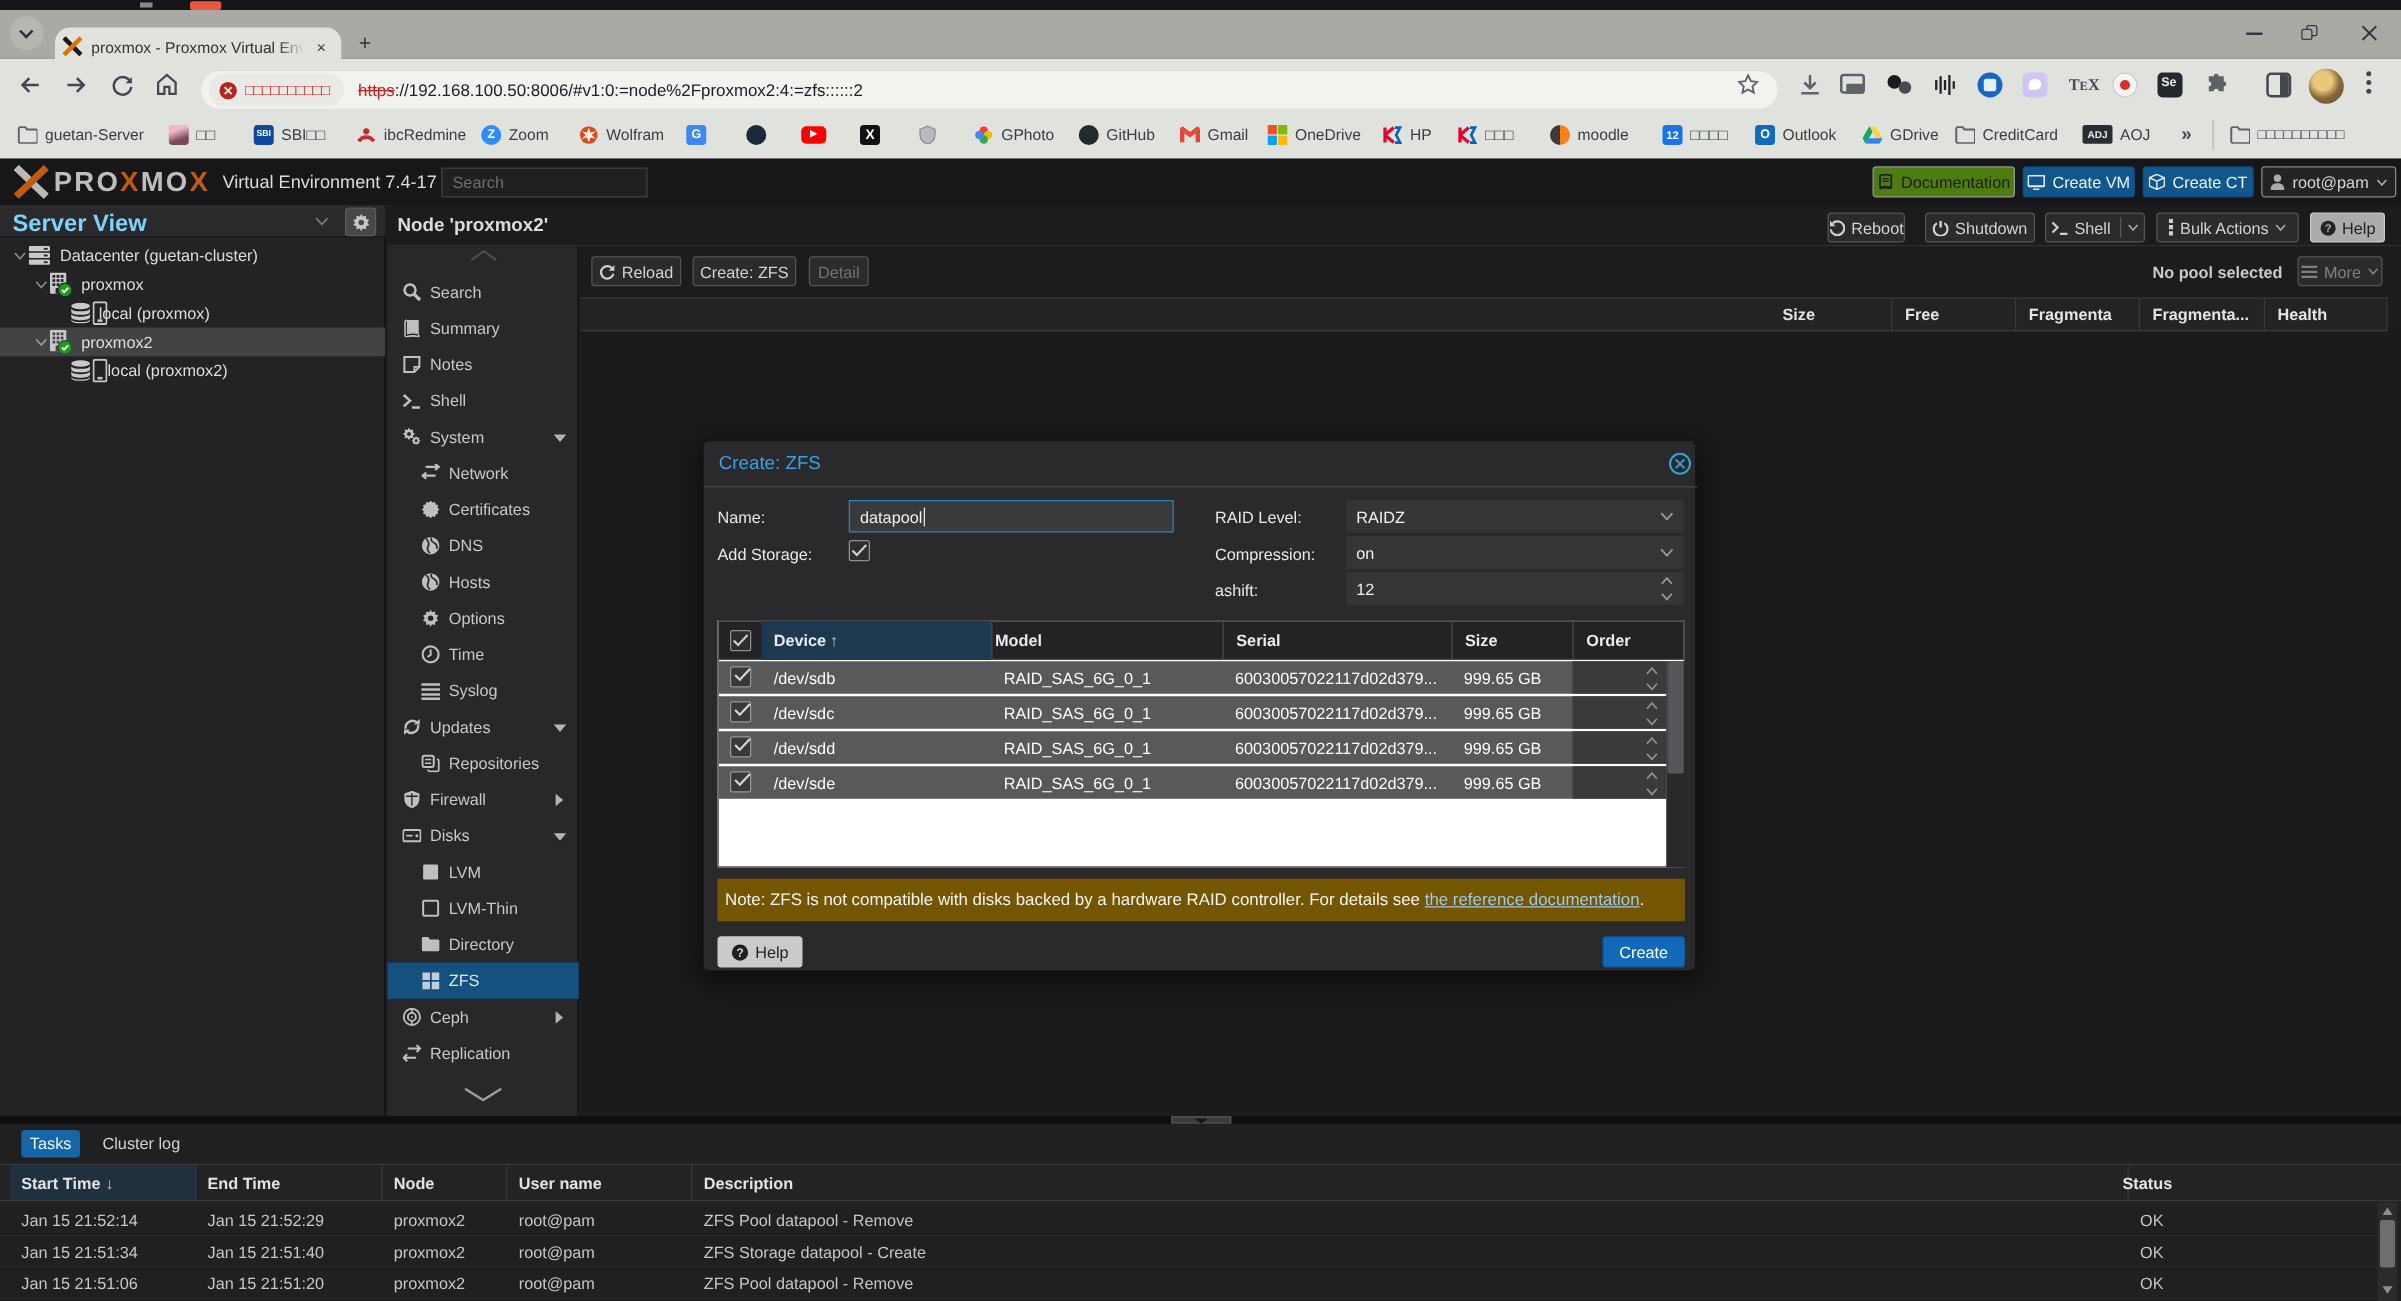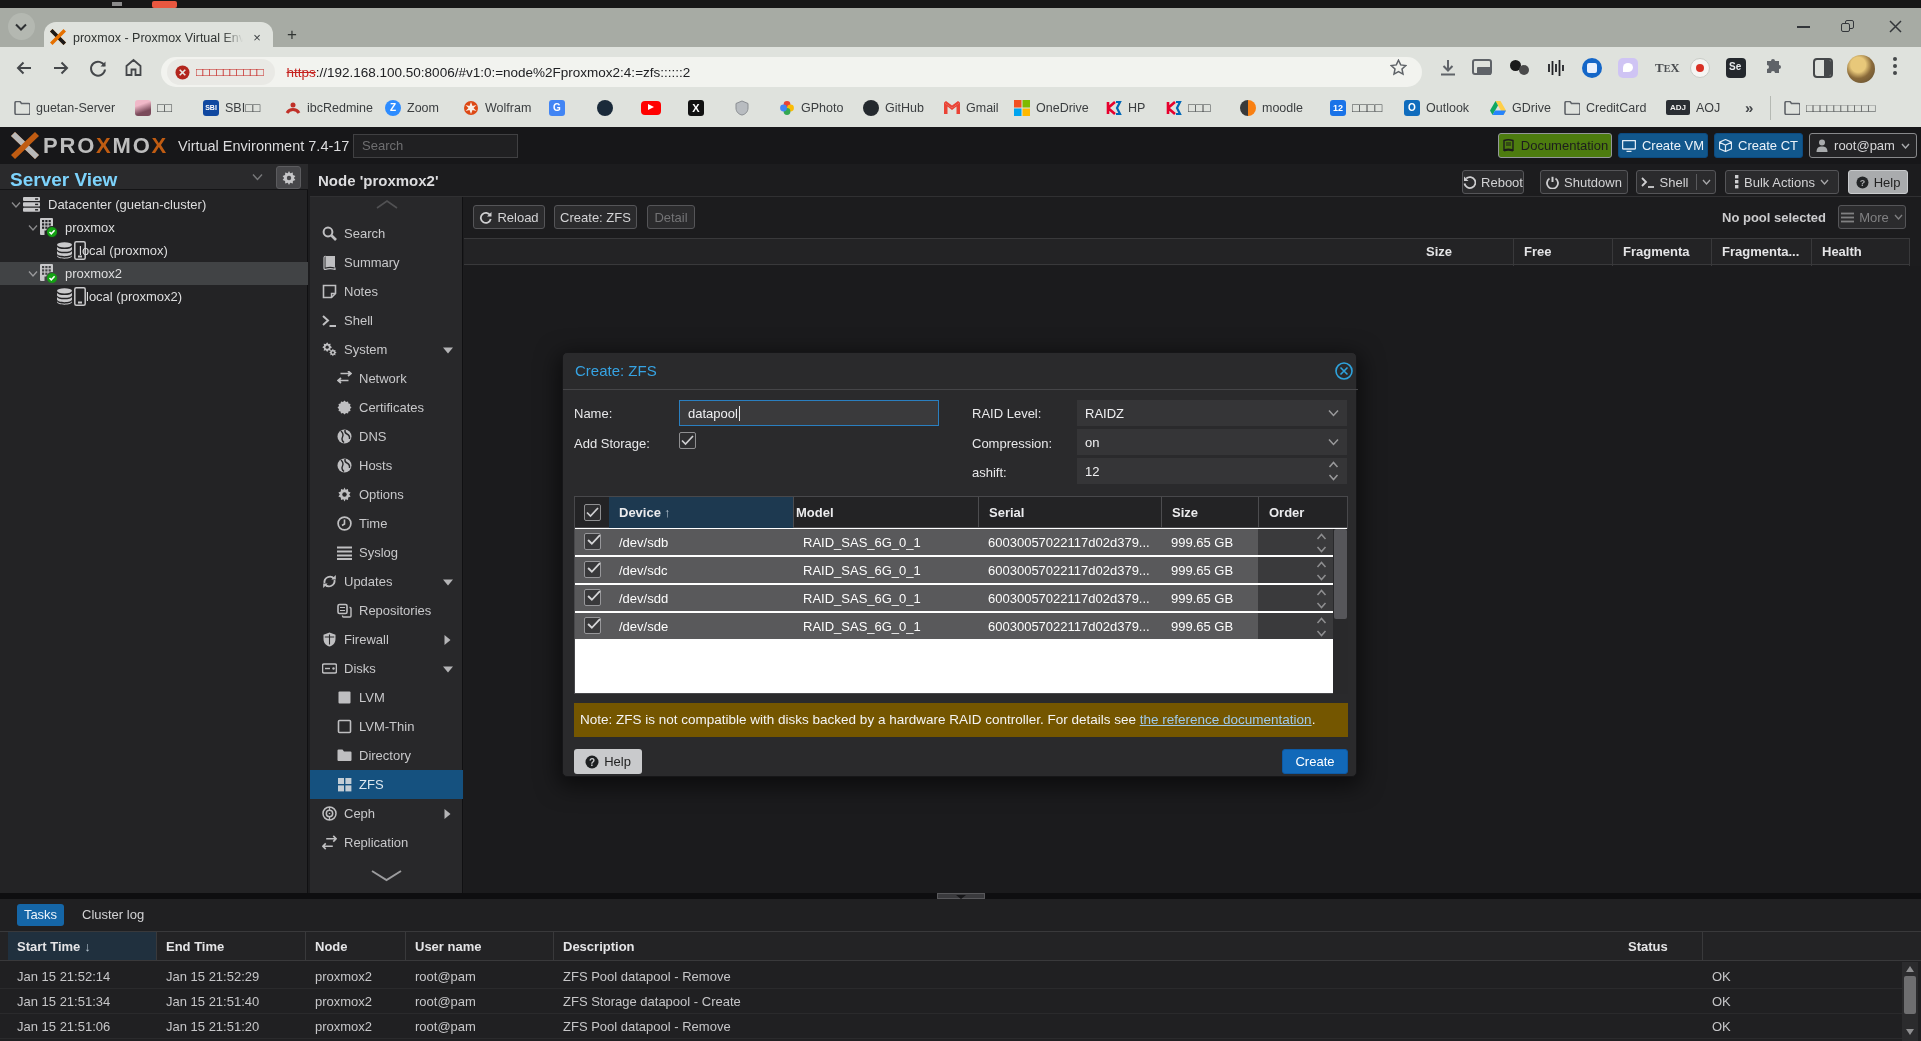--- a/index.html
+++ b/index.html
@@ -658,21 +658,21 @@
     </div>
 <div class="ab" id="tasks">
  <div class="ab" style="left:17px;top:5px;width:47px;height:22px;background:#1566a7;border-radius:3px;color:#ecf4fb;font-size:13px;text-align:center;line-height:22px">Tasks</div>
  <div class="ab" style="left:82px;top:5px;width:80px;height:22px;color:#d2d2d4;font-size:13px;line-height:22px">Cluster log</div>
  <div class="ab" style="left:0;top:32px;width:1921px;height:30px;background:#232325;border-top:1px solid #39393b;border-bottom:1px solid #39393b">
   <div class="thcell" style="left:8px;width:149px;background:#20303e;border-right:1px solid #39393b;height:28px">Start Time <span style="font-weight:normal;color:#b9c6d2;margin-left:4px">↓</span></div>
   <div class="thcell" style="left:157px;width:149px;border-right:1px solid #39393b;height:28px">End Time</div>
   <div class="thcell" style="left:306px;width:100px;border-right:1px solid #39393b;height:28px">Node</div>
   <div class="thcell" style="left:406px;width:148px;border-right:1px solid #39393b;height:28px">User name</div>
   <div class="thcell" style="left:554px;width:1149px;border-right:1px solid #39393b;height:28px">Description</div>
-  <div class="thcell" style="left:1619px;width:199px;height:28px">Status</div>
+  <div class="thcell" style="left:1689px;width:199px;height:28px">Status</div>
  </div>
  <div class="taskrow" style="top:65px">
   <div class="tcell" style="left:8px">Jan 15 21:52:14</div>
         <div class="tcell" style="left:157px">Jan 15 21:52:29</div>
         <div class="tcell" style="left:306px">proxmox2</div>
         <div class="tcell" style="left:406px">root@pam</div>
         <div class="tcell" style="left:554px">ZFS Pool datapool - Remove</div>
         <div class="tcell" style="left:1703px">OK</div>
  </div>
  <div class="taskrow" style="top:90px">

